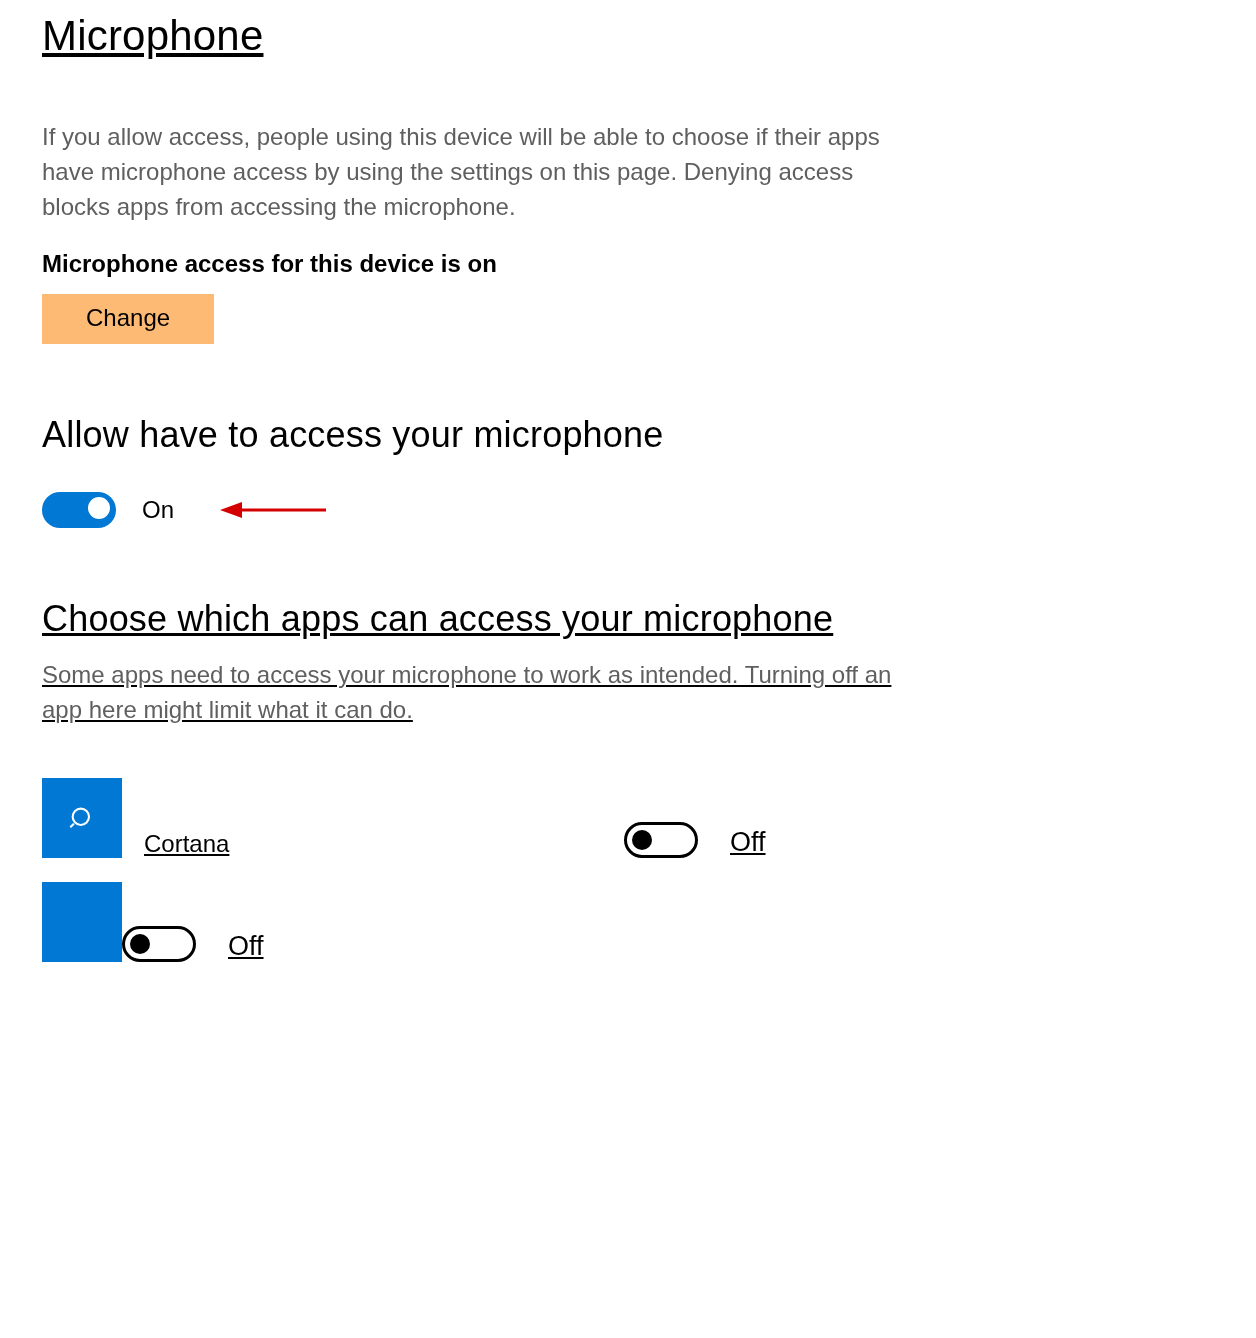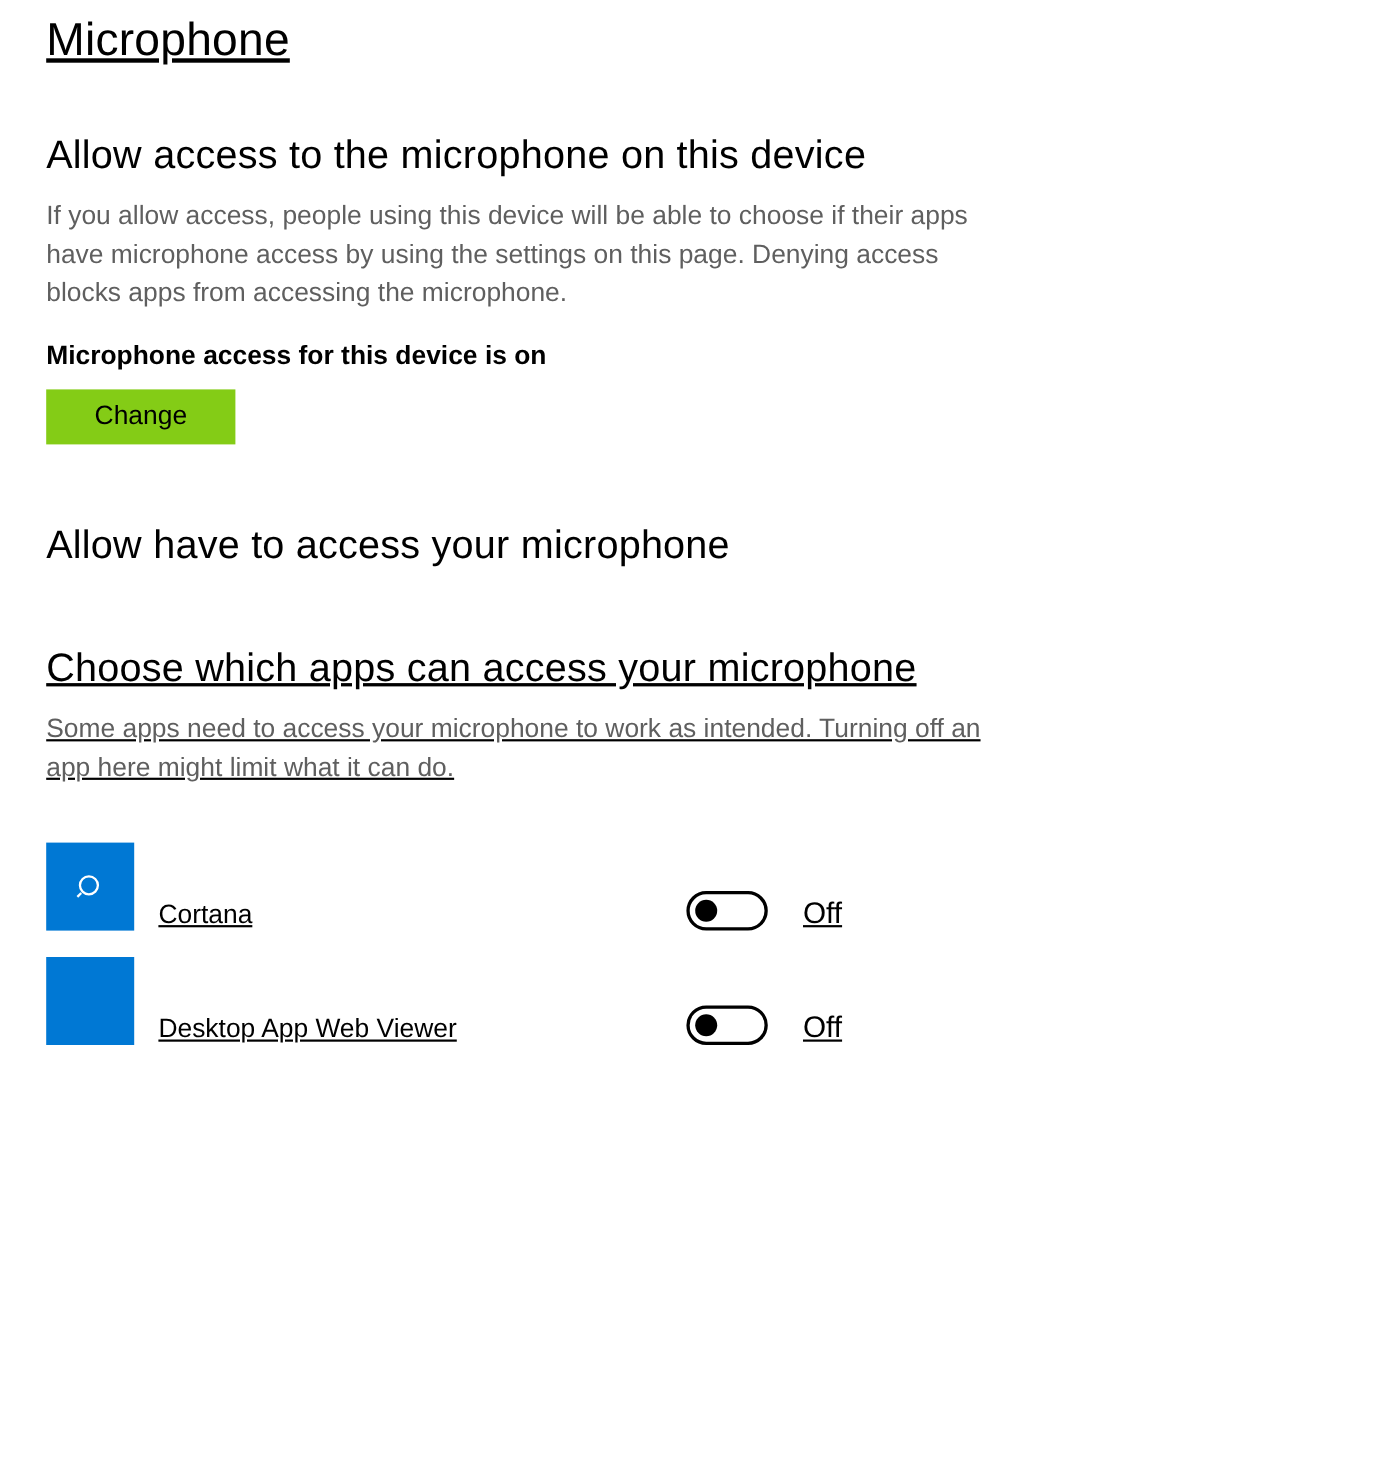--- a/index.html
+++ b/index.html
@@ -42,21 +42,21 @@
       max-width: 870px;
       margin-bottom: 26px;
     }
     .status-text {
       font-size: 24px;
       font-weight: 700;
       color: #000;
       margin-bottom: 16px;
     }
     .btn-change {
-      background: #84cc16;
+      background: #fdba74;
       border: none;
       font-size: 24px;
       font-family: inherit;
       padding: 10px 44px 12px 44px;
       cursor: pointer;
       color: #000;
     }
     
     .toggle-row {
       display: flex;
@@ -149,28 +149,39 @@
     .annotation-arrow svg {
       display: block;
     }
   </style>
 </head>
 <body>
 
 <h1 class="page-title">Microphone</h1>
 
 <div class="section">
-  <h2 class="section-heading">Allow access to the microphone on this device</h2>
   <p class="section-desc">If you allow access, people using this device will be able to choose if their apps have microphone access by using the settings on this page. Denying access blocks apps from accessing the microphone.</p>
   <p class="status-text">Microphone access for this device is on</p>
   <button class="btn-change">Change</button>
 </div>
 
 <div class="section">
   <h2 class="section-heading">Allow have to access your microphone</h2>
+  <div class="toggle-row">
+    <div class="toggle-on">
+      <div class="knob"></div>
+    </div>
+    <span class="toggle-label">On</span>
+    <span class="annotation-arrow">
+      <svg width="110" height="28" viewBox="0 0 110 28">
+        <line x1="18" y1="14" x2="108" y2="14" stroke="#d40000" stroke-width="3"></line>
+        <polygon points="2,14 24,6 24,22" fill="#d40000"></polygon>
+      </svg>
+    </span>
+  </div>
 </div>
 
 <div class="section" style="margin-bottom:0;text-decoration:underline;">
   <h2 class="section-heading">Choose which apps can access your microphone</h2>
   <p class="section-desc">Some apps need to access your microphone to work as intended. Turning off an app here might limit what it can do.</p>
 
   <div class="app-list">
     <div class="app-row">
       <div class="app-icon">
         <svg viewBox="0 0 24 24" fill="none" stroke="#fff" stroke-width="1.8">
@@ -180,20 +191,19 @@
       </div>
       <div class="app-name">Cortana</div>
       <div class="toggle-off">
         <div class="knob"></div>
       </div>
       <span class="toggle-off-label">Off</span>
     </div>
 
     <div class="app-row">
       <div class="app-icon"></div>
-      <div class="app-name">Desktop App Web Viewer</div>
       <div class="toggle-off">
         <div class="knob"></div>
       </div>
       <span class="toggle-off-label">Off</span>
     </div>
   </div>
 </div>
 
 </body></html>

